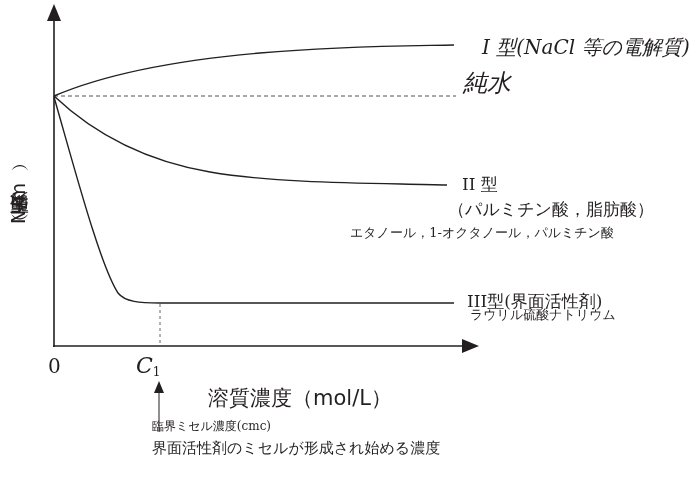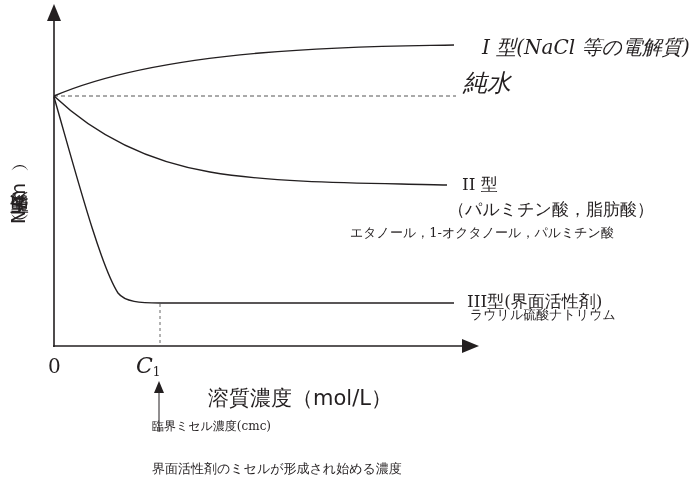--- a/index.html
+++ b/index.html
@@ -51,13 +51,13 @@
 <div class="lbl serif" style="left:463px; top:71px; font-size:24px;font-style:italic;">純水</div>
 
 <div class="lbl serif" style="left:462px; top:176px; font-size:17px;">II 型</div>
 <div class="lbl serif" style="left:448px; top:201px; font-size:17px;">（パルミチン酸，脂肪酸）</div>
 <div class="lbl serif" style="left:350px; top:226px; font-size:13px;">エタノール，1-オクタノール，パルミチン酸</div>
 
 <div class="lbl serif" style="left:467px; top:293px; font-size:17px;">III型(界面活性剤)</div>
 <div class="lbl serif" style="left:470px; top:308px; font-size:13px;">ラウリル硫酸ナトリウム</div>
 
 <div class="lbl serif" style="left:152px; top:420px; font-size:12px;">臨界ミセル濃度(cmc)</div>
-<div class="lbl serif" style="left:152px; top:462px; font-size:13px;">界面活性剤のミセルが形成され始める濃度</div>
+<div class="lbl serif" style="left:152px; top:441px; font-size:15px;">界面活性剤のミセルが形成され始める濃度</div>
 
 </body></html>

